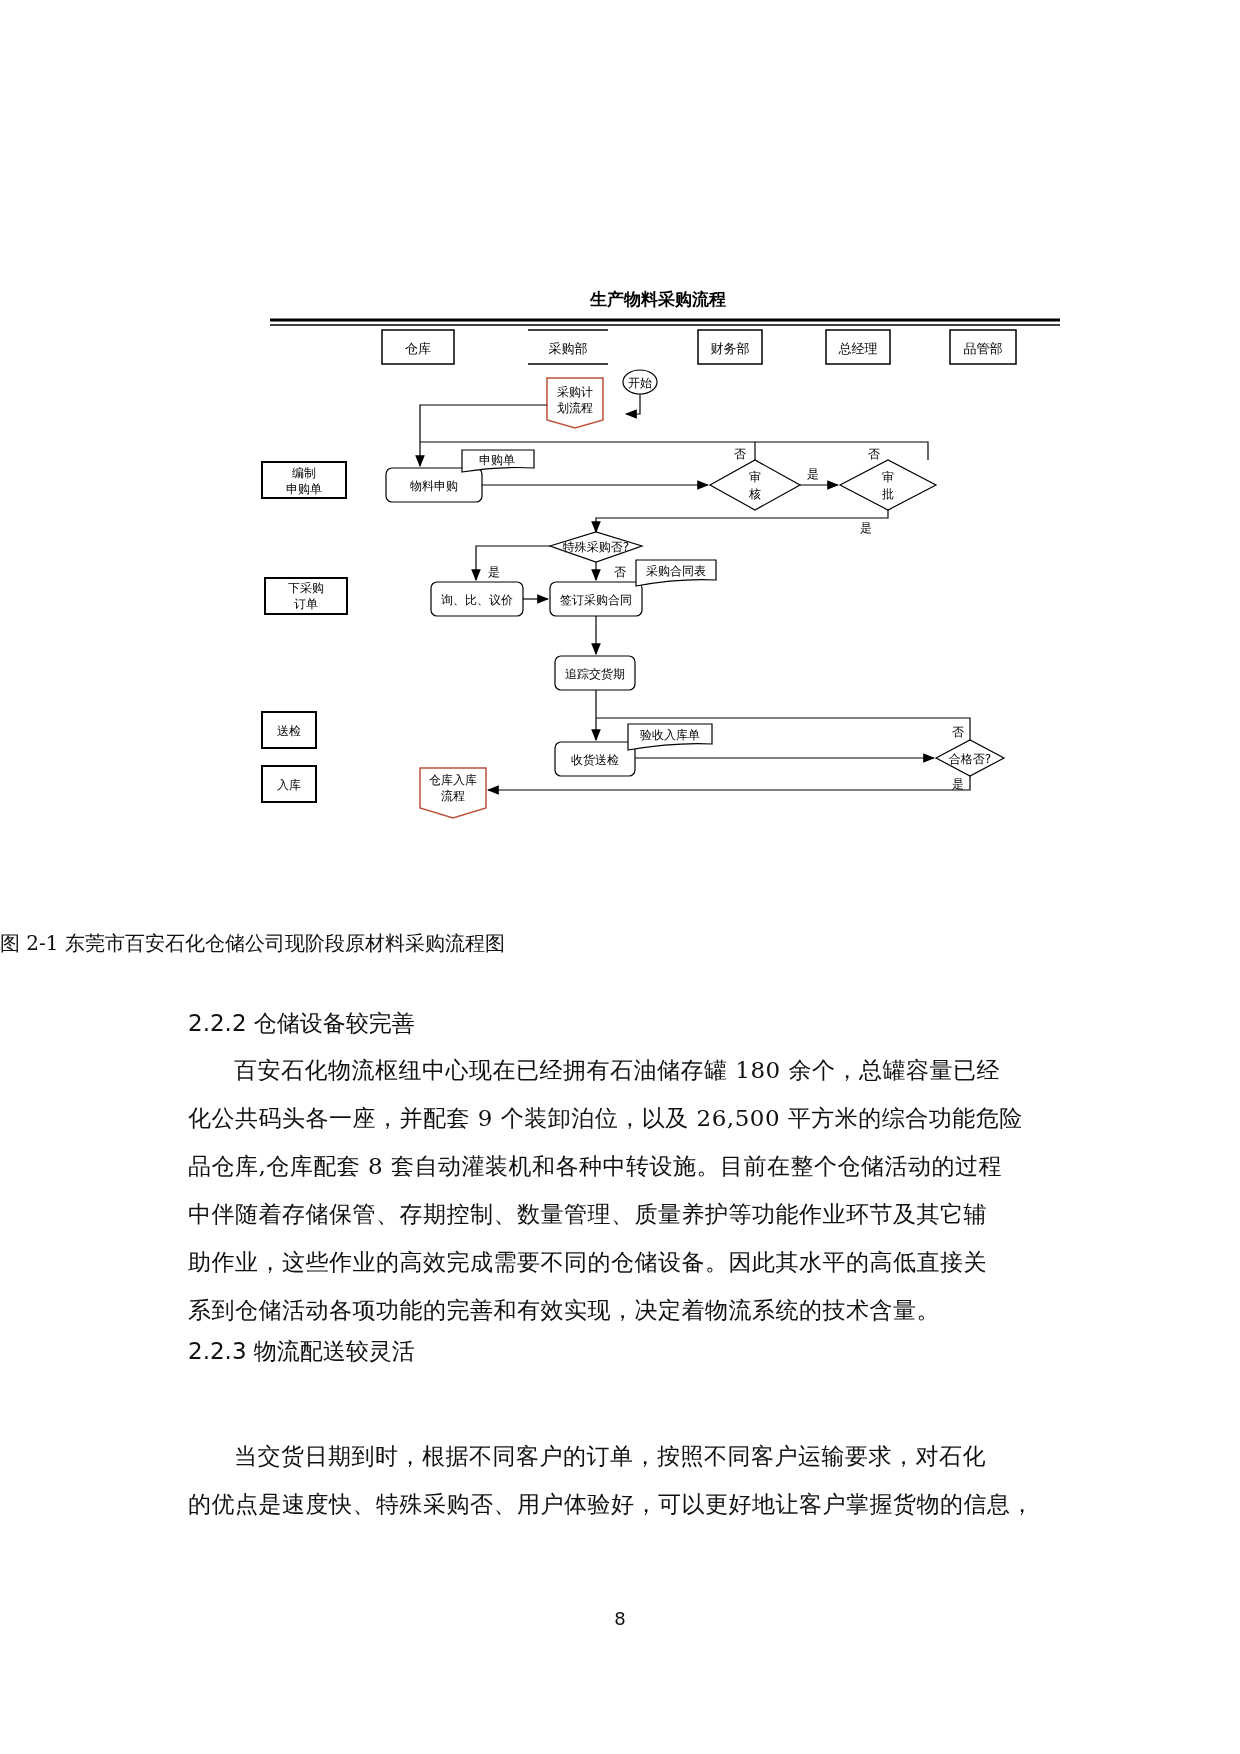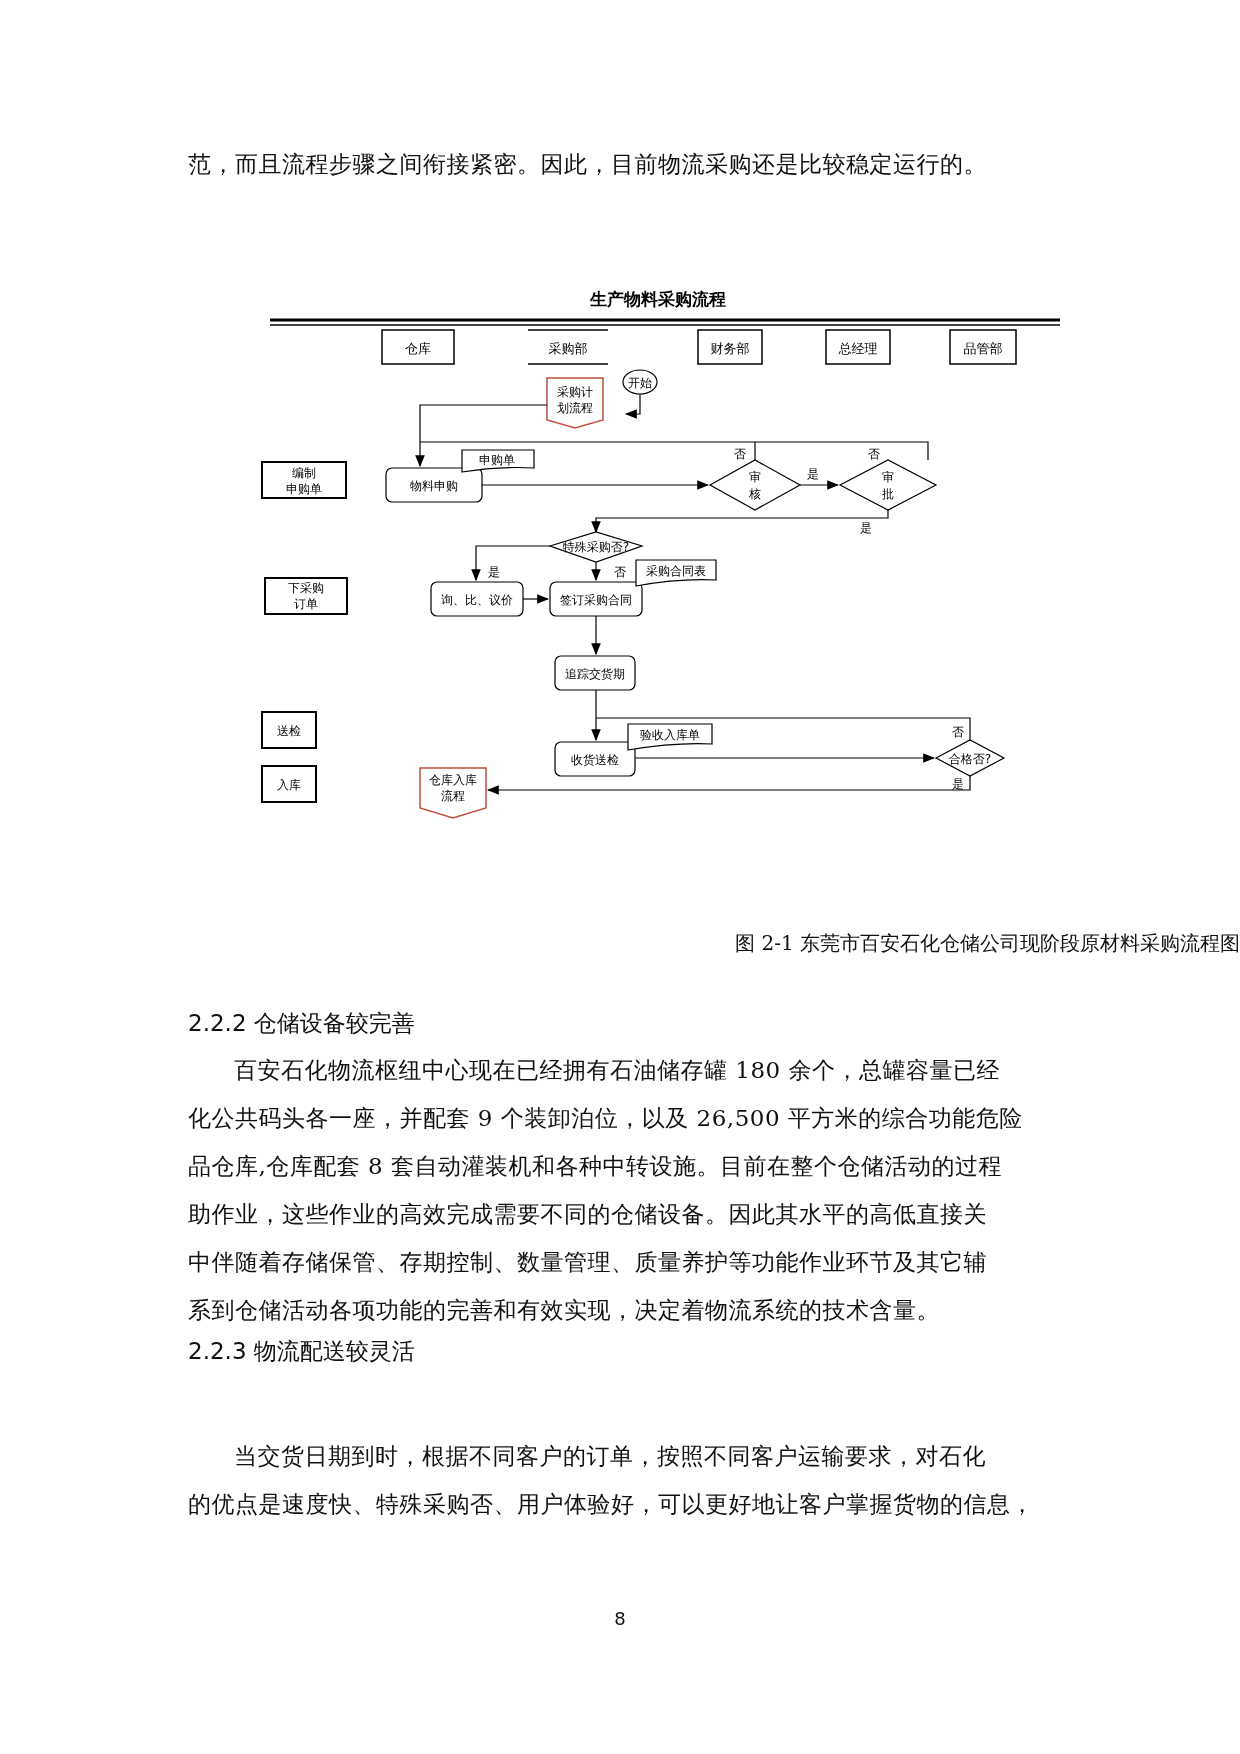--- a/index.html
+++ b/index.html
@@ -1,29 +1,28 @@
 <!DOCTYPE html>
 <html><head>
 <meta charset="utf-8">
 <style>
   html, body { margin: 0; padding: 0; background: #ffffff; }
   body { width: 1240px; height: 1754px; position: relative; overflow: hidden;
          font-family: "DejaVu Serif", "Liberation Serif", serif; color: #111; }
   .para { position: absolute; left: 188px; width: 880px; font-size: 23px; line-height: 48px; letter-spacing: 0.5px; }
   .para .indent { display: inline-block; width: 46px; }
   .heading { position: absolute; left: 188px; font-size: 23px; font-family: "DejaVu Sans", "Liberation Sans", sans-serif; }
-  .caption { position: absolute; left: 0; width: 1240px; text-align: right; top: 930px; font-size: 20px; }
+  .caption { position: absolute; left: 0; width: 1240px; text-align: left; top: 930px; font-size: 20px; }
   .pagenum { position: absolute; left: 0; width: 1240px; text-align: center; top: 1608px; font-size: 18px; font-family: "DejaVu Sans", sans-serif; }
   svg text { font-family: "DejaVu Sans", "Liberation Sans", sans-serif; }
 </style>
 </head>
 <body>
 
 <div class="para" style="top:140px;">
-  <div>范，而且流程步骤之间衔接紧密。因此，目前物流采购还是比较稳定运行的。</div>
 </div>
 
 <svg style="position:absolute;left:0;top:0;" width="1240" height="900" viewBox="0 0 1240 900">
   <defs>
     <marker id="arr" markerWidth="10" markerHeight="10" refX="9" refY="5" orient="auto">
       <path d="M0,1 L10,5 L0,9 Z" fill="#000"></path>
     </marker>
   </defs>
 
   <text x="658" y="305" text-anchor="middle" font-size="17" font-weight="bold">生产物料采购流程</text>
@@ -173,22 +172,22 @@
   </g>
 </svg>
 
 <div class="caption">图 2-1  东莞市百安石化仓储公司现阶段原材料采购流程图</div>
 
 <div class="heading" style="top:1008px;">2.2.2 仓储设备较完善</div>
 <div class="para" style="top:1046px;">
   <div><span class="indent"></span><span>百安石化物流枢纽中心现在已经拥有石油储存罐 180 余个，总罐容量已经</span></div>
   <div>化公共码头各一座，并配套 9 个装卸泊位，以及 26,500 平方米的综合功能危险</div>
   <div>品仓库,仓库配套 8 套自动灌装机和各种中转设施。目前在整个仓储活动的过程</div>
+  <div>中伴随着存储保管、存期控制、数量管理、质量养护等功能作业环节及其它辅</div>
   <div>助作业，这些作业的高效完成需要不同的仓储设备。因此其水平的高低直接关</div>
-  <div>中伴随着存储保管、存期控制、数量管理、质量养护等功能作业环节及其它辅</div>
   <div>系到仓储活动各项功能的完善和有效实现，决定着物流系统的技术含量。</div>
 </div>
 
 <div class="heading" style="top:1336px;">2.2.3 物流配送较灵活</div>
 <div class="para" style="top:1432px;">
   <div><span class="indent"></span><span>当交货日期到时，根据不同客户的订单，按照不同客户运输要求，对石化</span></div>
   <div>的优点是速度快、特殊采购否、用户体验好，可以更好地让客户掌握货物的信息，</div>
 </div>
 
 <div class="pagenum">8</div>

